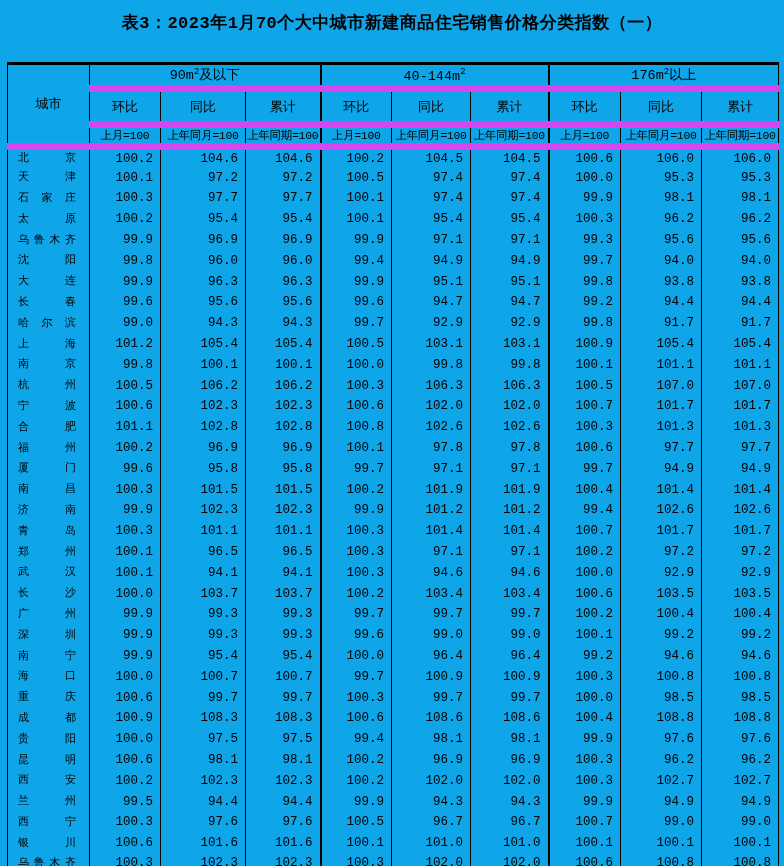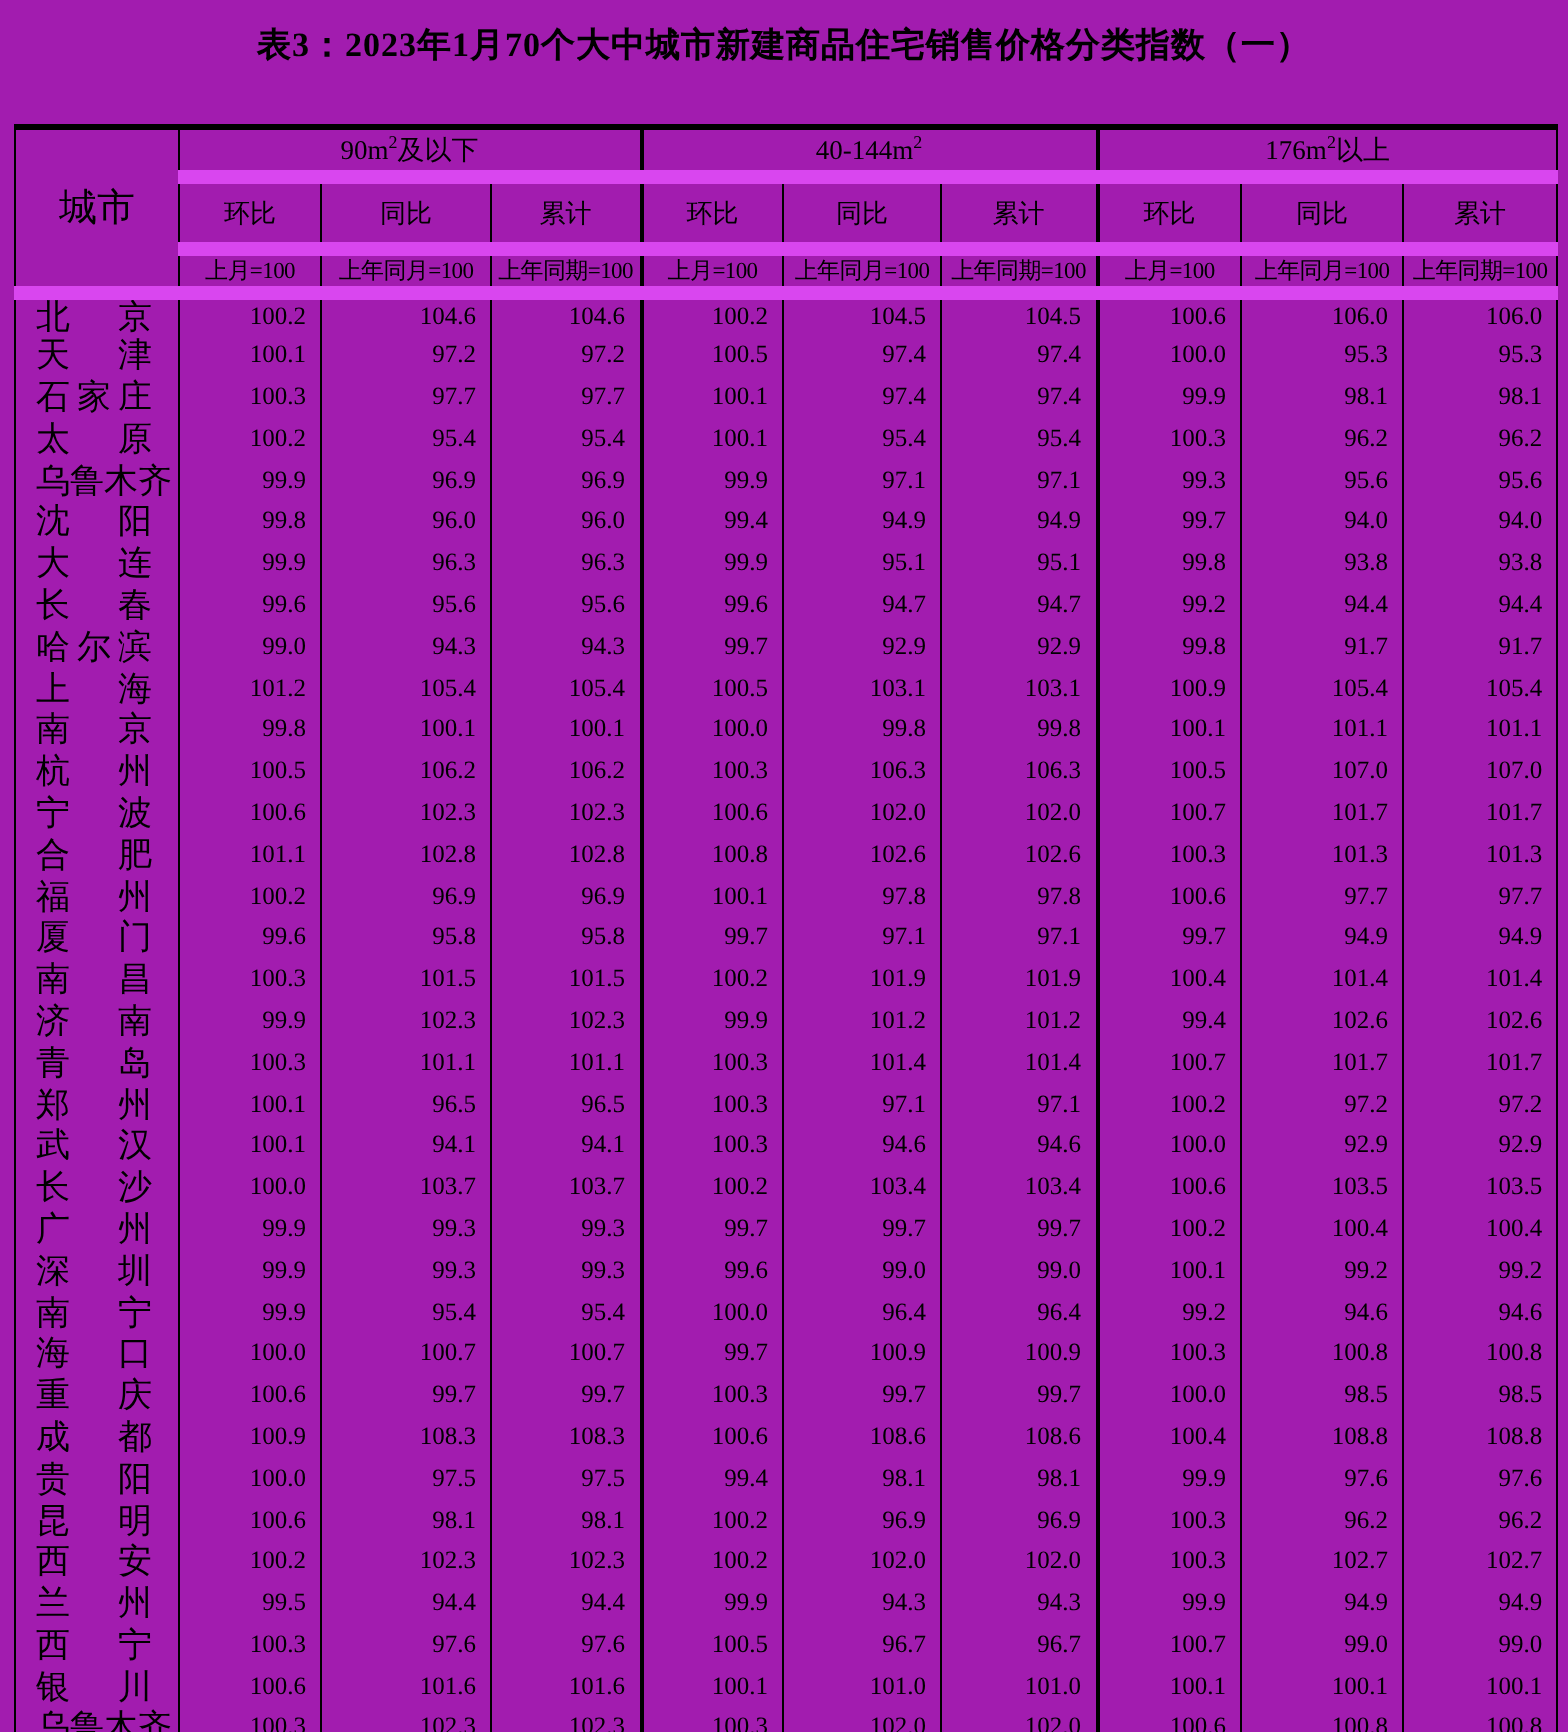--- a/index.html
+++ b/index.html
@@ -2,51 +2,51 @@
 <html><head>
 <meta charset="utf-8">
 <style>
   * { margin:0; padding:0; box-sizing:border-box; }
   html,body { background:#ffffff; }
   body {
     width:784px; height:866px;
     font-family:"Liberation Serif","DejaVu Serif",serif;
     color:#000;
   }
-  .page { position:relative; width:784px; height:866px; background:#a21caf; overflow:hidden; }
+  .page { position:relative; width:784px; height:866px; background:#0ea5e9; overflow:hidden;font-family:Liberation Mono, monospace; }
   .title {
     position:absolute; top:11px; left:0; width:100%;
     text-align:center; font-size:17px; font-weight:bold; letter-spacing:0.5px;
   }
   table.idx {
     position:absolute; left:7px; top:62px; width:771px;
     border-collapse:collapse; table-layout:fixed;
     border-top:3px solid #000; border-bottom:3px solid #000;
   }
   table.idx th, table.idx td {
     border-left:1px solid #000; border-right:1px solid #000;
     font-weight:normal; overflow:hidden; white-space:nowrap;
   }
   thead th { border-bottom:7px solid #d946ef; text-align:center; vertical-align:middle; }
   tr.r-group  { height:25px; }
   tr.r-metric { height:36px; }
   tr.r-base   { height:19px; }
-  .city-head { font-size:19px; }
+  .city-head { font-size:13px; }
   .group { font-size:13.5px; }
   .group sup { font-size:9px; }
   .sub  { font-size:13px; }
   .base { font-size:11.5px; letter-spacing:-0.3px; }
   .gsep { border-left:2px solid #000 !important; }
   tbody tr { height:20.8px; }
   tbody td.num {
     text-align:right; padding-right:7px; font-size:12.5px; vertical-align:middle;
   }
   tbody td.city-cell { text-align:left; vertical-align:middle; }
   .cityname {
-    width:58px; margin-left:10px; font-size:17px; line-height:1;
+    width:58px; margin-left:10px; font-size:11px; line-height:1;
     text-align:justify; text-align-last:justify;
   }
 </style>
 </head>
 <body>
 
 <div class="page">
 
   <div class="title">表3：2023年1月70个大中城市新建商品住宅销售价格分类指数（一）</div>
 

